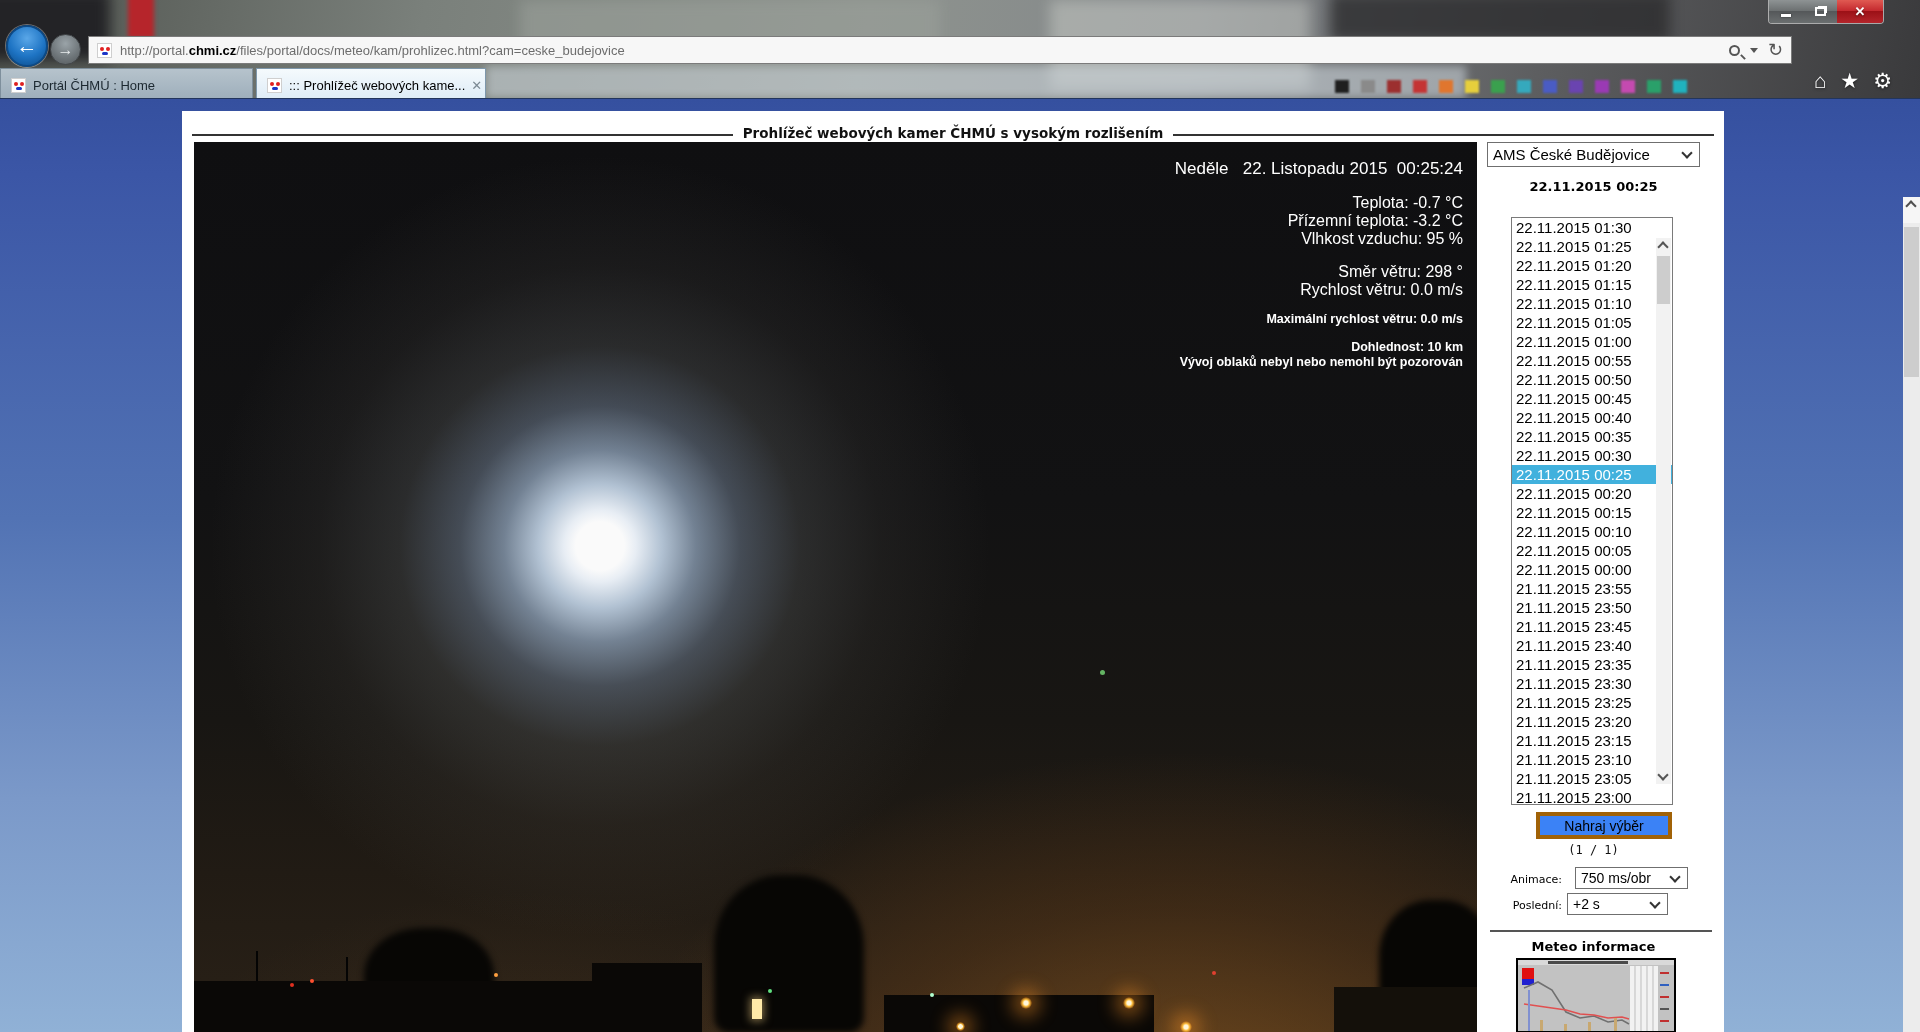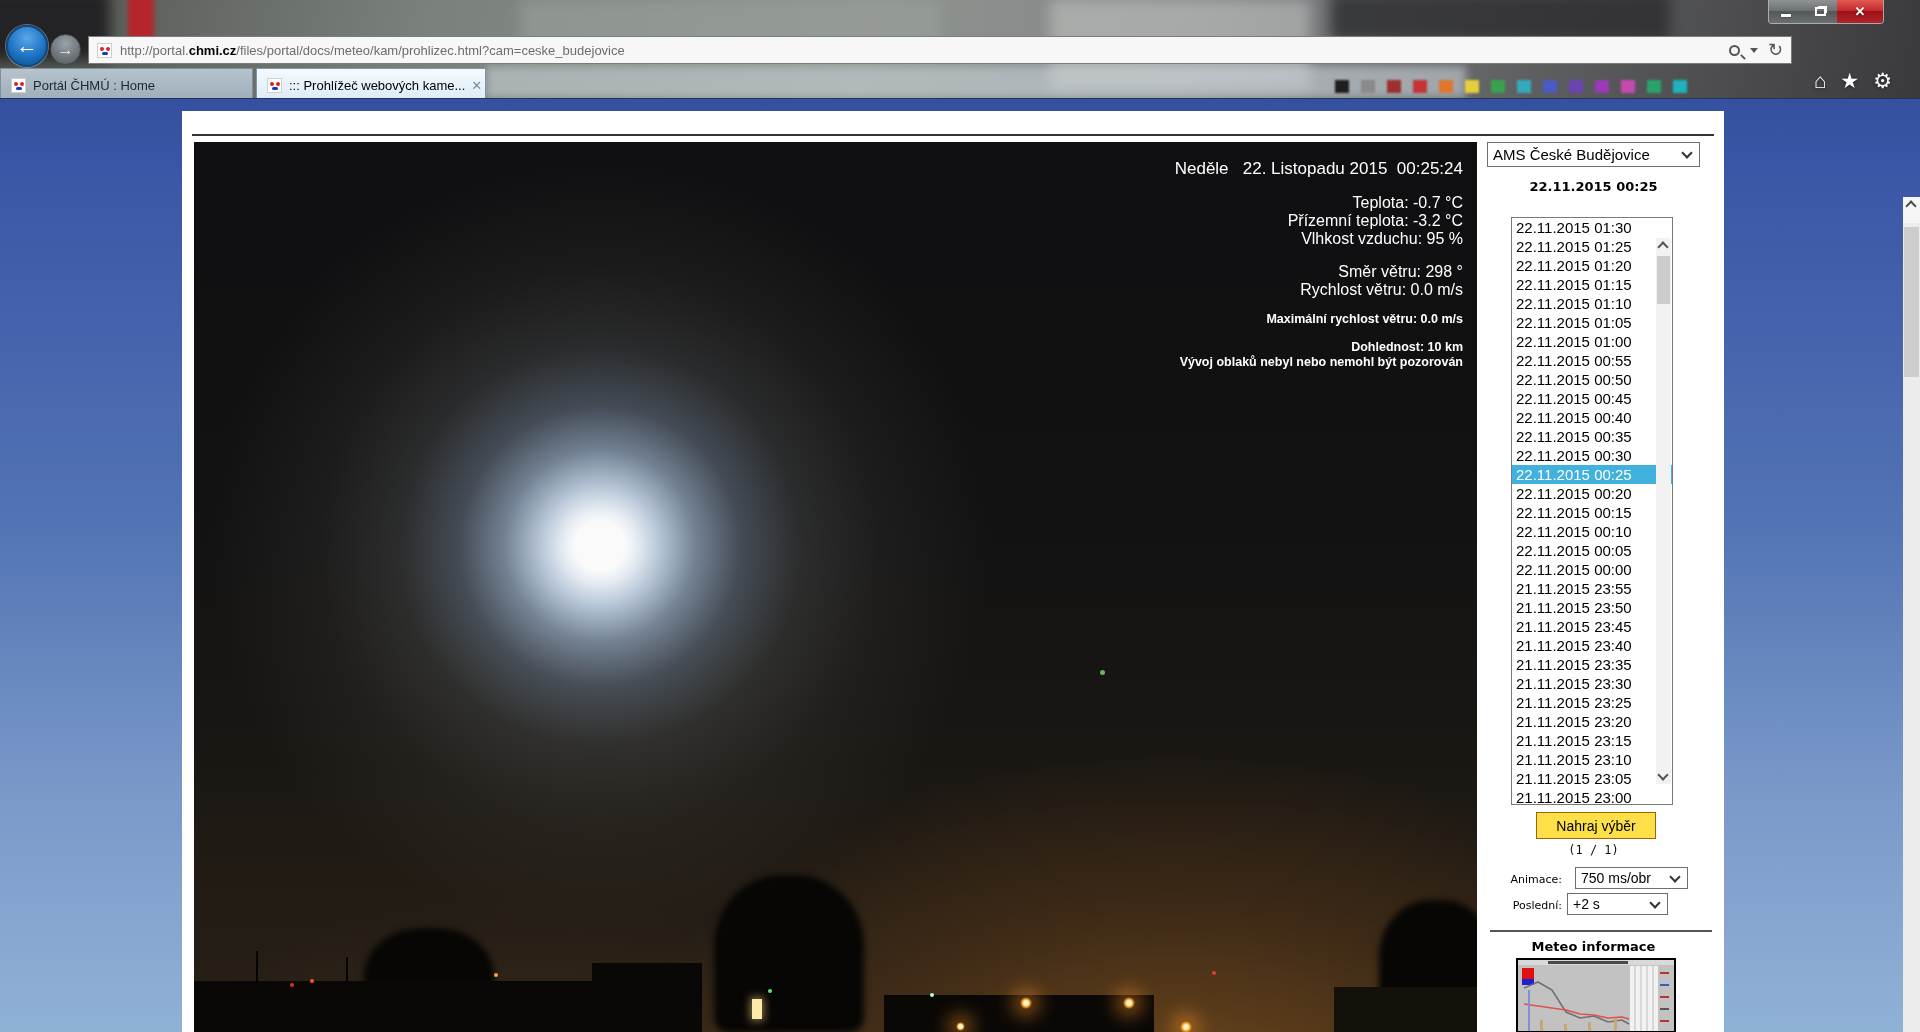--- a/index.html
+++ b/index.html
@@ -120,22 +120,22 @@
   .listbox { position:absolute; left:24px; top:67px; width:162px; height:588px; background:#fff;
              border:1px solid #7a7a7a; overflow:hidden; font-size:15px;margin-top:8px; }
   .ts-item { height:19px; line-height:19px; padding-left:4px; white-space:nowrap; color:#000; }
   .ts-item.selected { background:#41b1dd; color:#fff; }
   .lb-scroll { position:absolute; right:1px; top:20px; width:15px; height:546px; background:#f2f2f2; }
   .lb-scroll .chev { border-color:#555; position:absolute; left:3px; }
   .chev-up-pos { top:5px; transform:rotate(-135deg); }
   .chev-dn-pos { bottom:5px; transform:rotate(45deg); }
   .lb-thumb { position:absolute; left:1px; top:18px; width:13px; height:48px; background:#cdcdcd; }
 
-  .load-btn { position:absolute; left:49px; top:670px; width:120px; height:27px; background:#fde047;
-              border:1px solid #a16207; font-size:14px; color:#000; display:flex; align-items:center; justify-content:center; }
+  .load-btn { position:absolute; left:49px; top:670px; width:136px; height:27px; background:#3b82f6;
+              border:4px solid #a16207; font-size:14px; color:#000; display:flex; align-items:center; justify-content:center; }
   .counter { position:absolute; left:0; top:701px; width:213px; text-align:center;
              font-family:"DejaVu Sans Mono",monospace; font-size:12px; color:#111; }
   .ctl-label { position:absolute; font-family:"DejaVu Sans",sans-serif; font-size:11px; color:#000; text-align:right; }
   .lab-anim { left:0; top:731px; width:75px; }
   .lab-last { left:0; top:757px; width:75px; }
   .sel-anim { left:79px; top:725px; width:113px; height:22px; font-size:14px;margin-left:9px; }
   .sel-last { left:80px; top:751px; width:101px; height:22px; font-size:14px; }
 
   .side-hr { position:absolute; left:3px; top:788px; width:222px; border-top:2px solid #555; }
   .meteo-header { position:absolute; left:0; top:797px; width:213px; text-align:center;
@@ -223,20 +223,21 @@
           <div class="dsq" style="background: rgb(196, 74, 176);"></div>
           <div class="dsq" style="background: rgb(42, 160, 106);"></div>
           <div class="dsq" style="background: rgb(32, 178, 190);"></div>
         </div>
     </div>
   </div>
 
   <div class="page">
     <div class="panel">
       <div class="legend-line"></div>
+      <div class="page-title"><span>Prohlížeč webových kamer ČHMÚ s vysokým rozlišením</span></div>
 
       <div class="webcam">
         <div class="sky"></div>
         <div class="sky-dot" style="left:906px;top:528px;width:5px;height:5px;background:rgba(120,220,120,.8);"></div>
 
         <div class="horizon">
           <div class="tree" style="left:170px;bottom:0;width:130px;height:105px;"></div>
           <div class="tree" style="left:520px;bottom:0;width:150px;height:158px;"></div>
           <div class="tree" style="left:1185px;bottom:8px;width:115px;height:125px;"></div>
           <div class="bldg" style="left:0;bottom:0;width:400px;height:52px;"></div>

